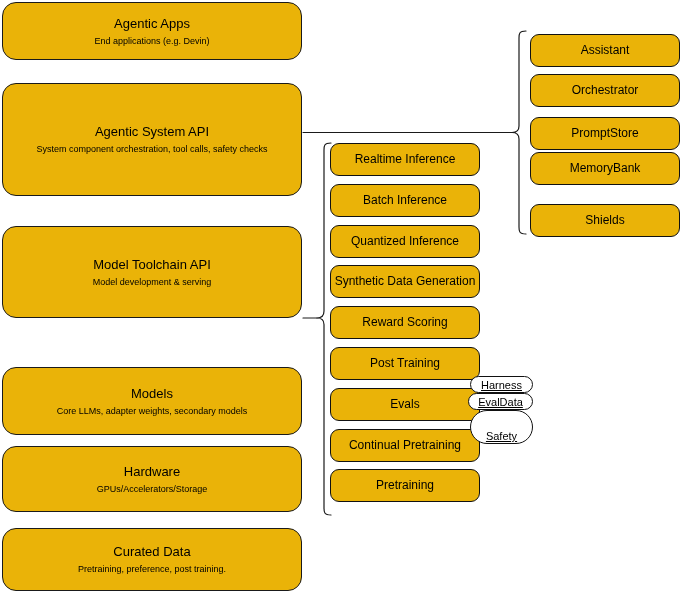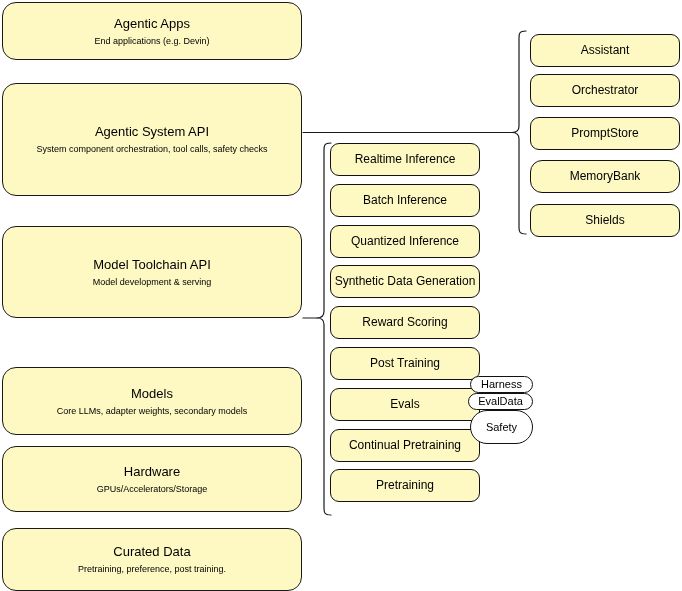--- a/index.html
+++ b/index.html
@@ -16,21 +16,21 @@
     width: 682px;
     height: 591px;
     background: #ffffff;
     overflow: hidden;
   }
 
   
   .node {
     position: absolute;
     box-sizing: border-box;
-    background: #fef9c3;
+    background: #eab308;
     border: 1px solid #1a1a1a;
     border-radius: 12px;
     display: flex;
     flex-direction: column;
     align-items: center;
     justify-content: center;
     text-align: center;
   }
   .node .title {
     font-size: 13px;
@@ -75,26 +75,27 @@
   }
 
   
   .badge {
     position: absolute;
     box-sizing: border-box;
     background: #ffffff;
     border: 1px solid #111111;
     border-radius: 999px;
     display: flex;
-    align-items: center;
+    align-items: flex-end;
     justify-content: center;
     font-size: 11px;
     line-height: 13px;
     color: #000000;
     white-space: nowrap;
+    text-decoration: underline;
   }
 
   
   .svg-layer {
     position: absolute;
     left: 0;
     top: 0;
     width: 682px;
     height: 591px;
     pointer-events: none;
@@ -206,20 +207,20 @@
 
   <div class="node cap right" style="top:34px;">
     <div class="title">Assistant</div>
   </div>
   <div class="node cap right" style="top:74px;">
     <div class="title">Orchestrator</div>
   </div>
   <div class="node cap right" style="top:117px;">
     <div class="title">PromptStore</div>
   </div>
-  <div class="node cap right" style="top:160px;border-radius:12px;">
+  <div class="node cap right" style="top:152px;">
     <div class="title">MemoryBank</div>
   </div>
   <div class="node cap right" style="top:204px;">
     <div class="title">Shields</div>
   </div>
 
 </div>
 
 </body></html>

